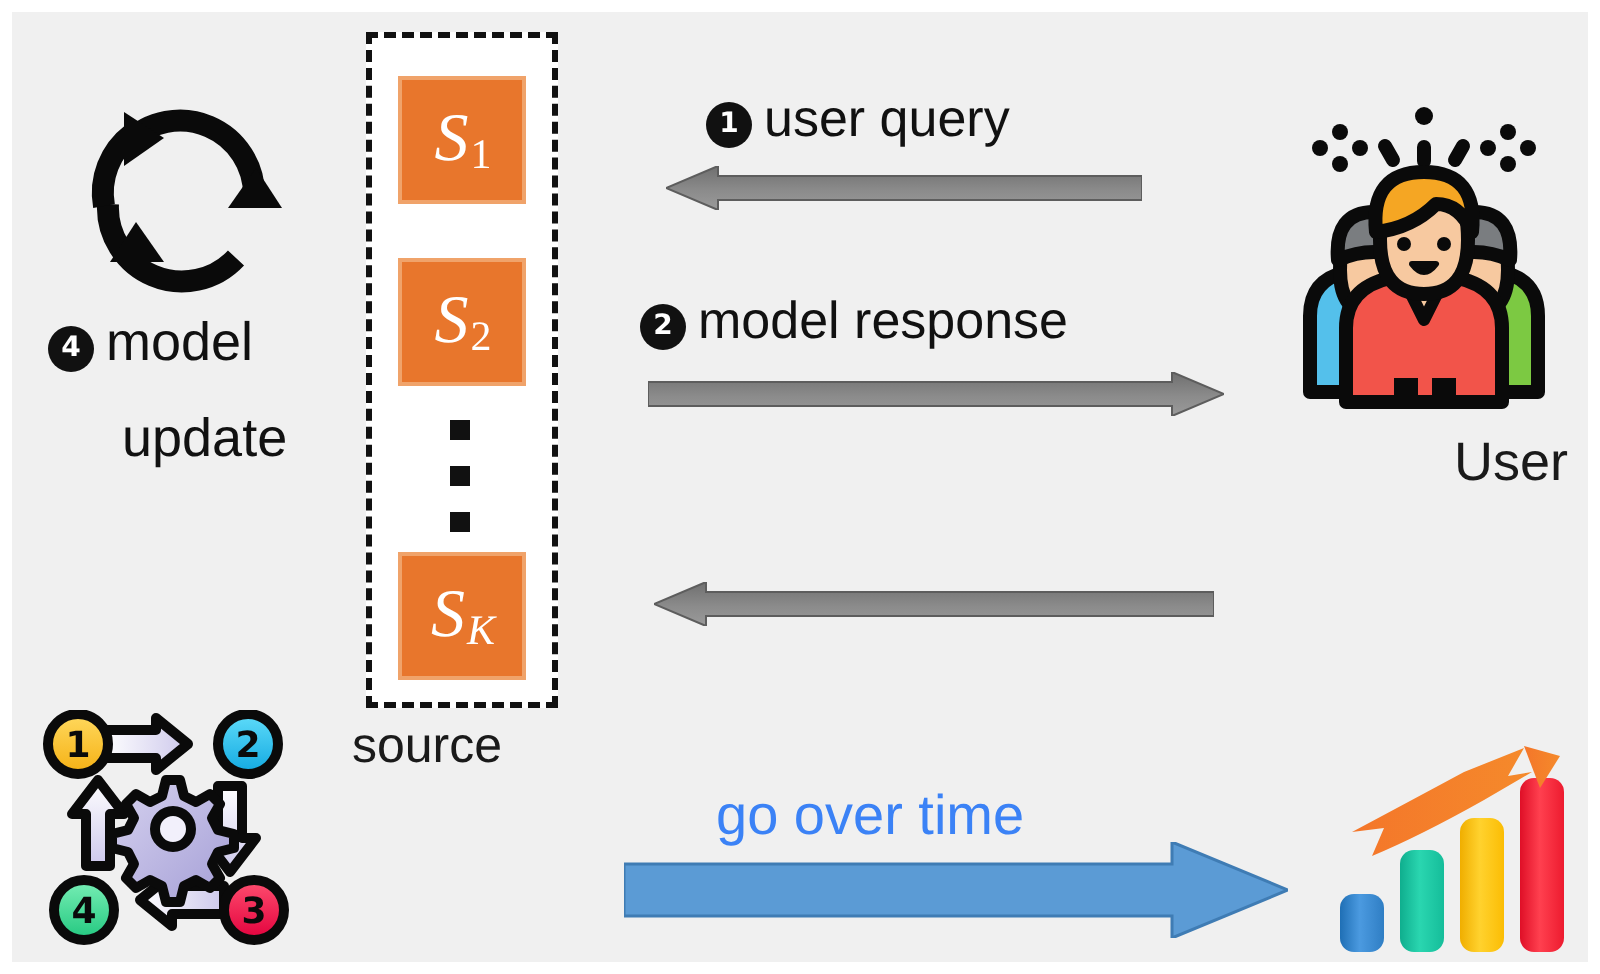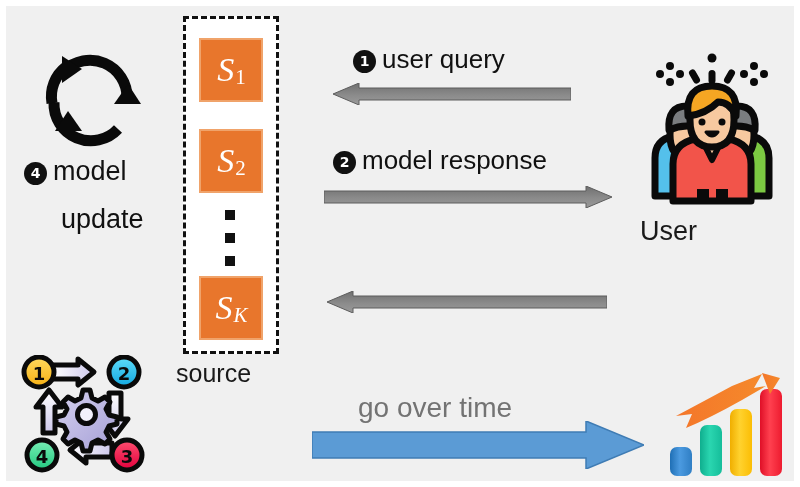--- a/index.html
+++ b/index.html
@@ -132,45 +132,45 @@
   }
   #update-label .l2 { display: block; margin-left: 37px; margin-top: 15px; }
 
   
   .msg-label {
     font-size: 26px;
     color: #111111;
     white-space: nowrap;
   }
   #msg1-label { left: 353px; top: 44px; }
-  #msg2-label { left: 333px; top: 145px; }
+  #msg2-label { left: 320px; top: 145px; }
   #msg3-label { left: 337px; top: 250px; }
 
   .gray-arrow { height: 22px; }
   #msg1-arrow { left: 333px; top: 83px;  width: 238px; }
   #msg2-arrow { left: 324px; top: 186px; width: 288px; }
   #msg3-arrow { left: 327px; top: 291px; width: 280px; }
 
   
   #time-label {
     left: 358px;
     top: 392px;
     font-size: 28px;
-    color: #737373;
+    color: #3b82f6;
     white-space: nowrap;
   }
   #time-arrow { left: 312px; top: 421px; width: 332px; height: 48px; }
 
   
   #user-icon { left: 640px; top: 48px; width: 144px; height: 160px; }
   #user-caption {
     left: 640px;
     top: 216px;
     width: 144px;
-    text-align: left;
+    text-align: right;
     font-size: 27px;
     color: #1a1a1a;
   }
 
   
   #chart-icon { left: 662px; top: 372px; width: 122px; height: 105px; }
 
   
   #loop-icon { left: 20px; top: 355px; width: 126px; height: 124px; }
 </style>

